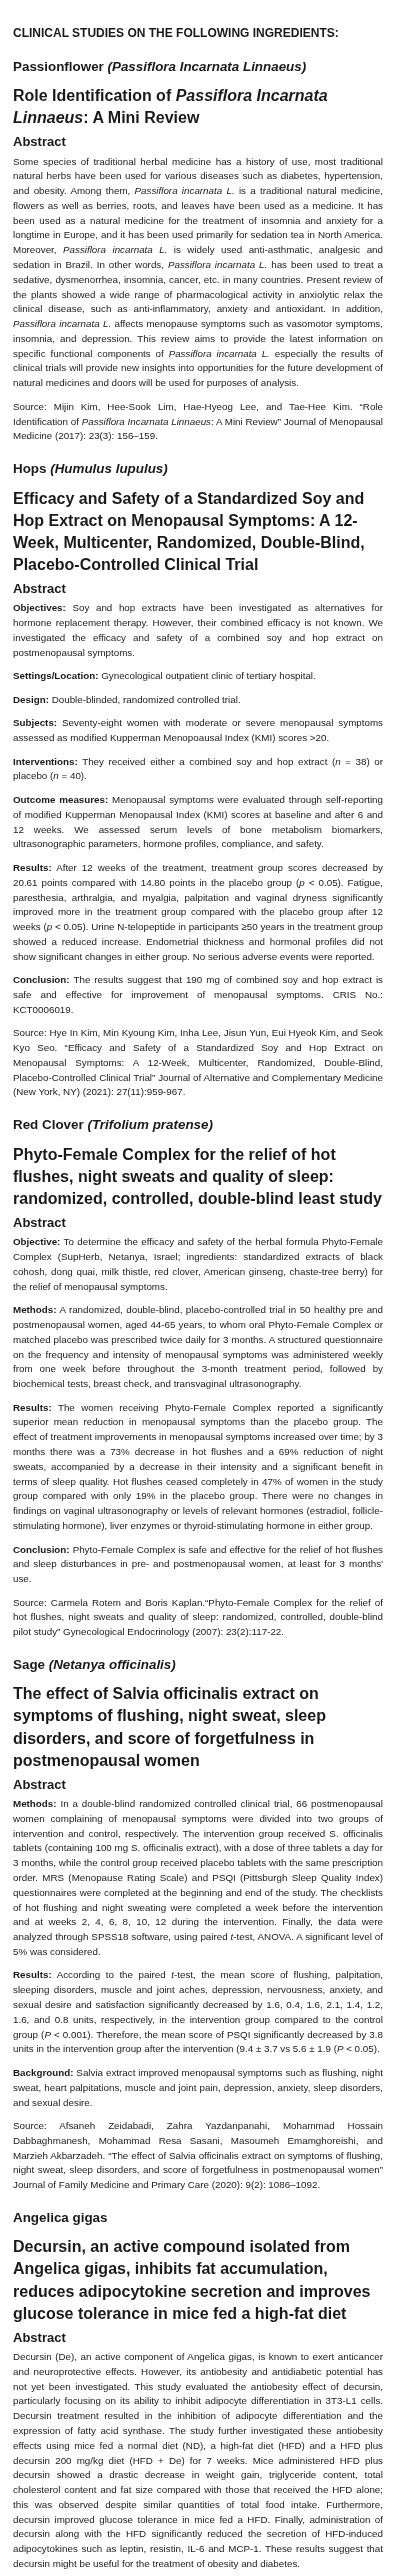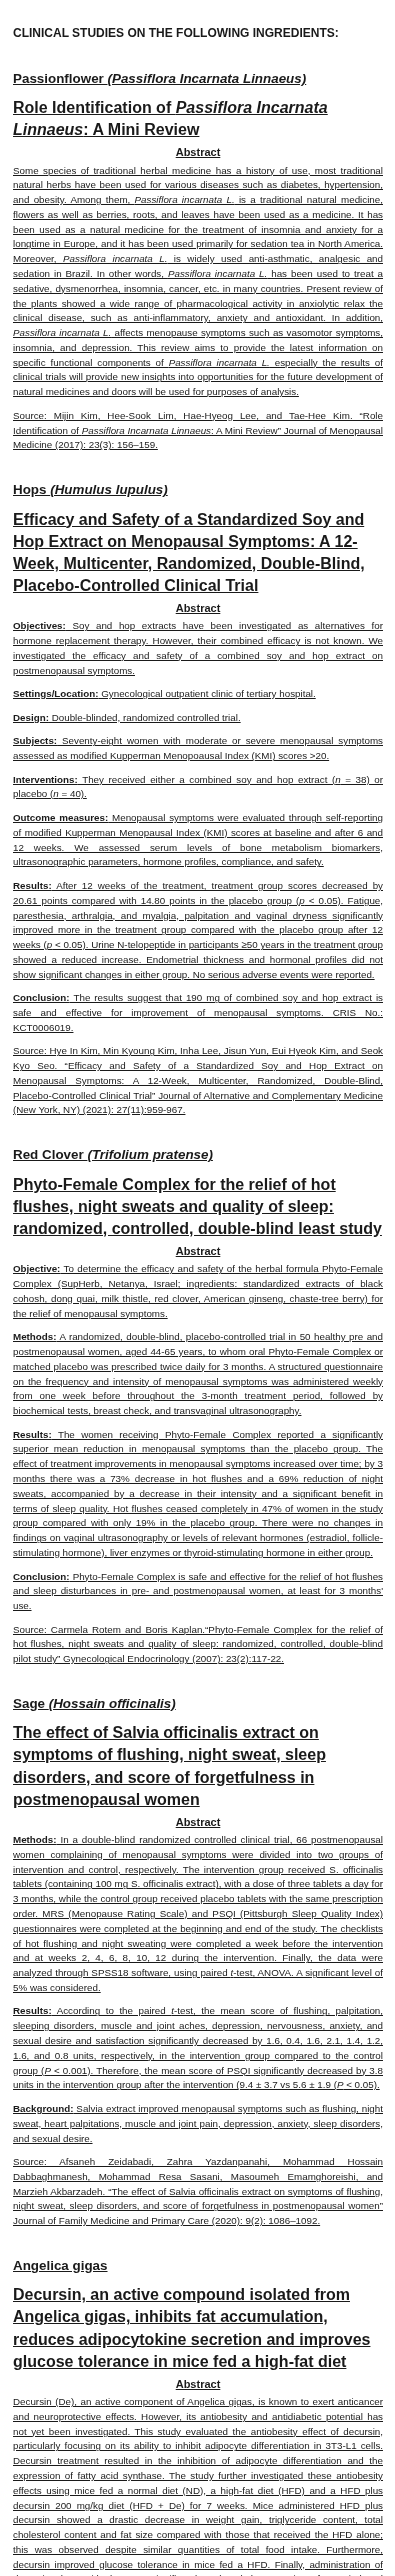--- a/index.html
+++ b/index.html
@@ -1,22 +1,22 @@
 <!DOCTYPE html>
 <html style="font-size:8.2px"><head>
 <meta charset="utf-8">
 <style>
   html,body{margin:0;padding:0;background:#ffffff;}
   body{color:#1a1a1a;font-family:"Liberation Sans","DejaVu Sans",sans-serif;}
   .page{width:396px;box-sizing:border-box;padding:26px 13px 20.6px 13px;min-height:4038px;}
   h1{font-size:12px;font-weight:700;margin:0 0 13.4px 0;line-height:1.3;}
-  section{margin-top:28px;text-decoration:underline;}
+  section{margin-top:16px;}
   h2{font-size:13.4px;font-weight:700;margin:0 0 9.3px 0;line-height:1.35;}
   h3{font-size:16px;font-weight:700;margin:0 0 5.2px 0;line-height:1.38;}
-  h4{font-size:11px;font-weight:700;margin:0 0 5.2px 0;text-align:center;}
+  h4{font-size:13px;font-weight:700;margin:0 0 5.2px 0;}
   p{font-size:9.8px;line-height:1.51;margin:0 0 8.8px 0;text-align:justify;}
 </style>
 </head>
 <body>
 
 <div class="page">
 
   <h1>CLINICAL STUDIES ON THE FOLLOWING INGREDIENTS:</h1>
 
   <section>
@@ -47,21 +47,21 @@
     <h3>Phyto-Female Complex for the relief of hot flushes, night sweats and quality of sleep: randomized, controlled, double-blind least study</h3>
     <h4>Abstract</h4>
     <p><b>Objective:</b> To determine the efficacy and safety of the herbal formula Phyto-Female Complex (SupHerb, Netanya, Israel; ingredients: standardized extracts of black cohosh, dong quai, milk thistle, red clover, American ginseng, chaste-tree berry) for the relief of menopausal symptoms.</p>
     <p><b>Methods:</b> A randomized, double-blind, placebo-controlled trial in 50 healthy pre and postmenopausal women, aged 44-65 years, to whom oral Phyto-Female Complex or matched placebo was prescribed twice daily for 3 months. A structured questionnaire on the frequency and intensity of menopausal symptoms was administered weekly from one week before throughout the 3-month treatment period, followed by biochemical tests, breast check, and transvaginal ultrasonography.</p>
     <p><b>Results:</b> The women receiving Phyto-Female Complex reported a significantly superior mean reduction in menopausal symptoms than the placebo group. The effect of treatment improvements in menopausal symptoms increased over time; by 3 months there was a 73% decrease in hot flushes and a 69% reduction of night sweats, accompanied by a decrease in their intensity and a significant benefit in terms of sleep quality. Hot flushes ceased completely in 47% of women in the study group compared with only 19% in the placebo group. There were no changes in findings on vaginal ultrasonography or levels of relevant hormones (estradiol, follicle-stimulating hormone), liver enzymes or thyroid-stimulating hormone in either group.</p>
     <p><b>Conclusion:</b> Phyto-Female Complex is safe and effective for the relief of hot flushes and sleep disturbances in pre- and postmenopausal women, at least for 3 months' use.</p>
     <p>Source: Carmela Rotem and Boris Kaplan.“Phyto-Female Complex for the relief of hot flushes, night sweats and quality of sleep: randomized, controlled, double-blind pilot study” Gynecological Endocrinology (2007): 23(2):117-22.</p>
   </section>
 
   <section>
-    <h2>Sage <i>(Hossain officinalis)</i></h2>
+    <h2>Sage <i>(Netanya officinalis)</i></h2>
     <h3>The effect of Salvia officinalis extract on symptoms of flushing, night sweat, sleep disorders, and score of forgetfulness in postmenopausal women</h3>
     <h4>Abstract</h4>
     <p><b>Methods:</b> In a double-blind randomized controlled clinical trial, 66 postmenopausal women complaining of menopausal symptoms were divided into two groups of intervention and control, respectively. The intervention group received S. officinalis tablets (containing 100 mg S. officinalis extract), with a dose of three tablets a day for 3 months, while the control group received placebo tablets with the same prescription order. MRS (Menopause Rating Scale) and PSQI (Pittsburgh Sleep Quality Index) questionnaires were completed at the beginning and end of the study. The checklists of hot flushing and night sweating were completed a week before the intervention and at weeks 2, 4, 6, 8, 10, 12 during the intervention. Finally, the data were analyzed through SPSS18 software, using paired <i>t</i>-test, ANOVA. A significant level of 5% was considered.</p>
     <p><b>Results:</b> According to the paired <i>t</i>-test, the mean score of flushing, palpitation, sleeping disorders, muscle and joint aches, depression, nervousness, anxiety, and sexual desire and satisfaction significantly decreased by 1.6, 0.4, 1.6, 2.1, 1.4, 1.2, 1.6, and 0.8 units, respectively, in the intervention group compared to the control group (<i>P</i> &lt; 0.001). Therefore, the mean score of PSQI significantly decreased by 3.8 units in the intervention group after the intervention (9.4 ± 3.7 vs 5.6 ± 1.9 (<i>P</i> &lt; 0.05).</p>
     <p><b>Background:</b> Salvia extract improved menopausal symptoms such as flushing, night sweat, heart palpitations, muscle and joint pain, depression, anxiety, sleep disorders, and sexual desire.</p>
     <p>Source: Afsaneh Zeidabadi, Zahra Yazdanpanahi, Mohammad Hossain Dabbaghmanesh, Mohammad Resa Sasani, Masoumeh Emamghoreishi, and Marzieh Akbarzadeh. “The effect of Salvia officinalis extract on symptoms of flushing, night sweat, sleep disorders, and score of forgetfulness in postmenopausal women” Journal of Family Medicine and Primary Care (2020): 9(2): 1086–1092.</p>
   </section>
 
   <section>
     <h2>Angelica gigas</h2>

